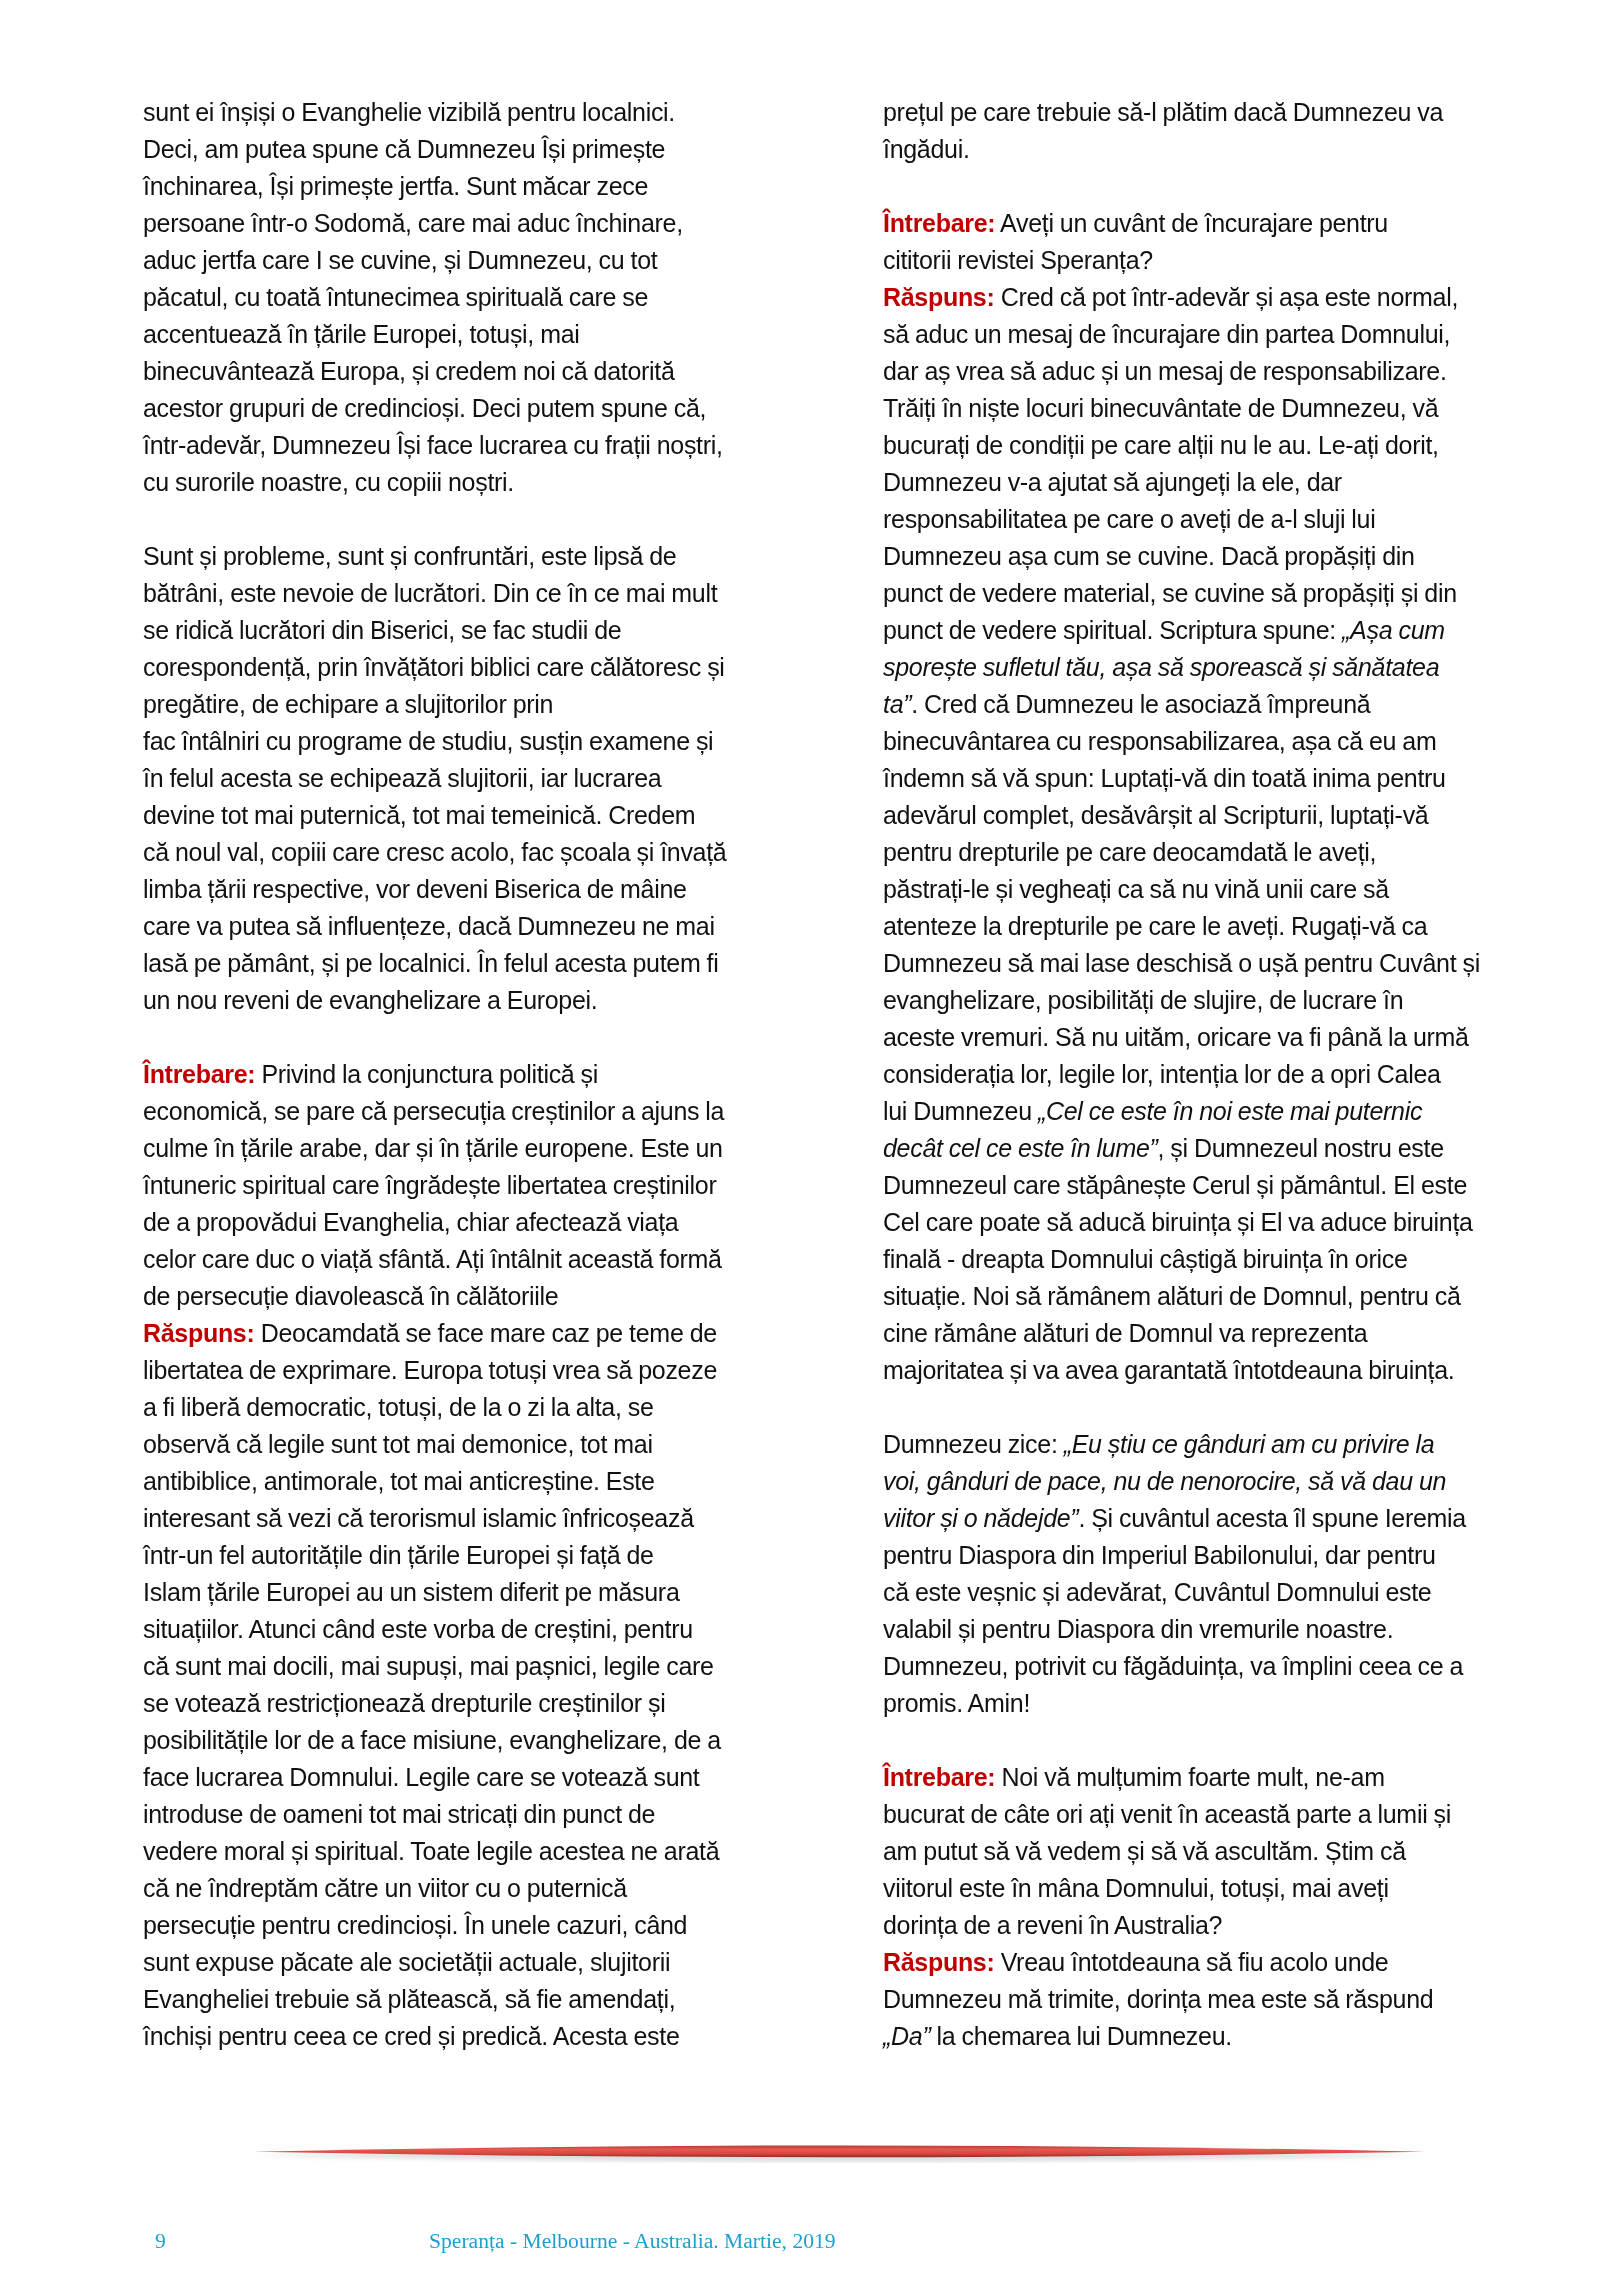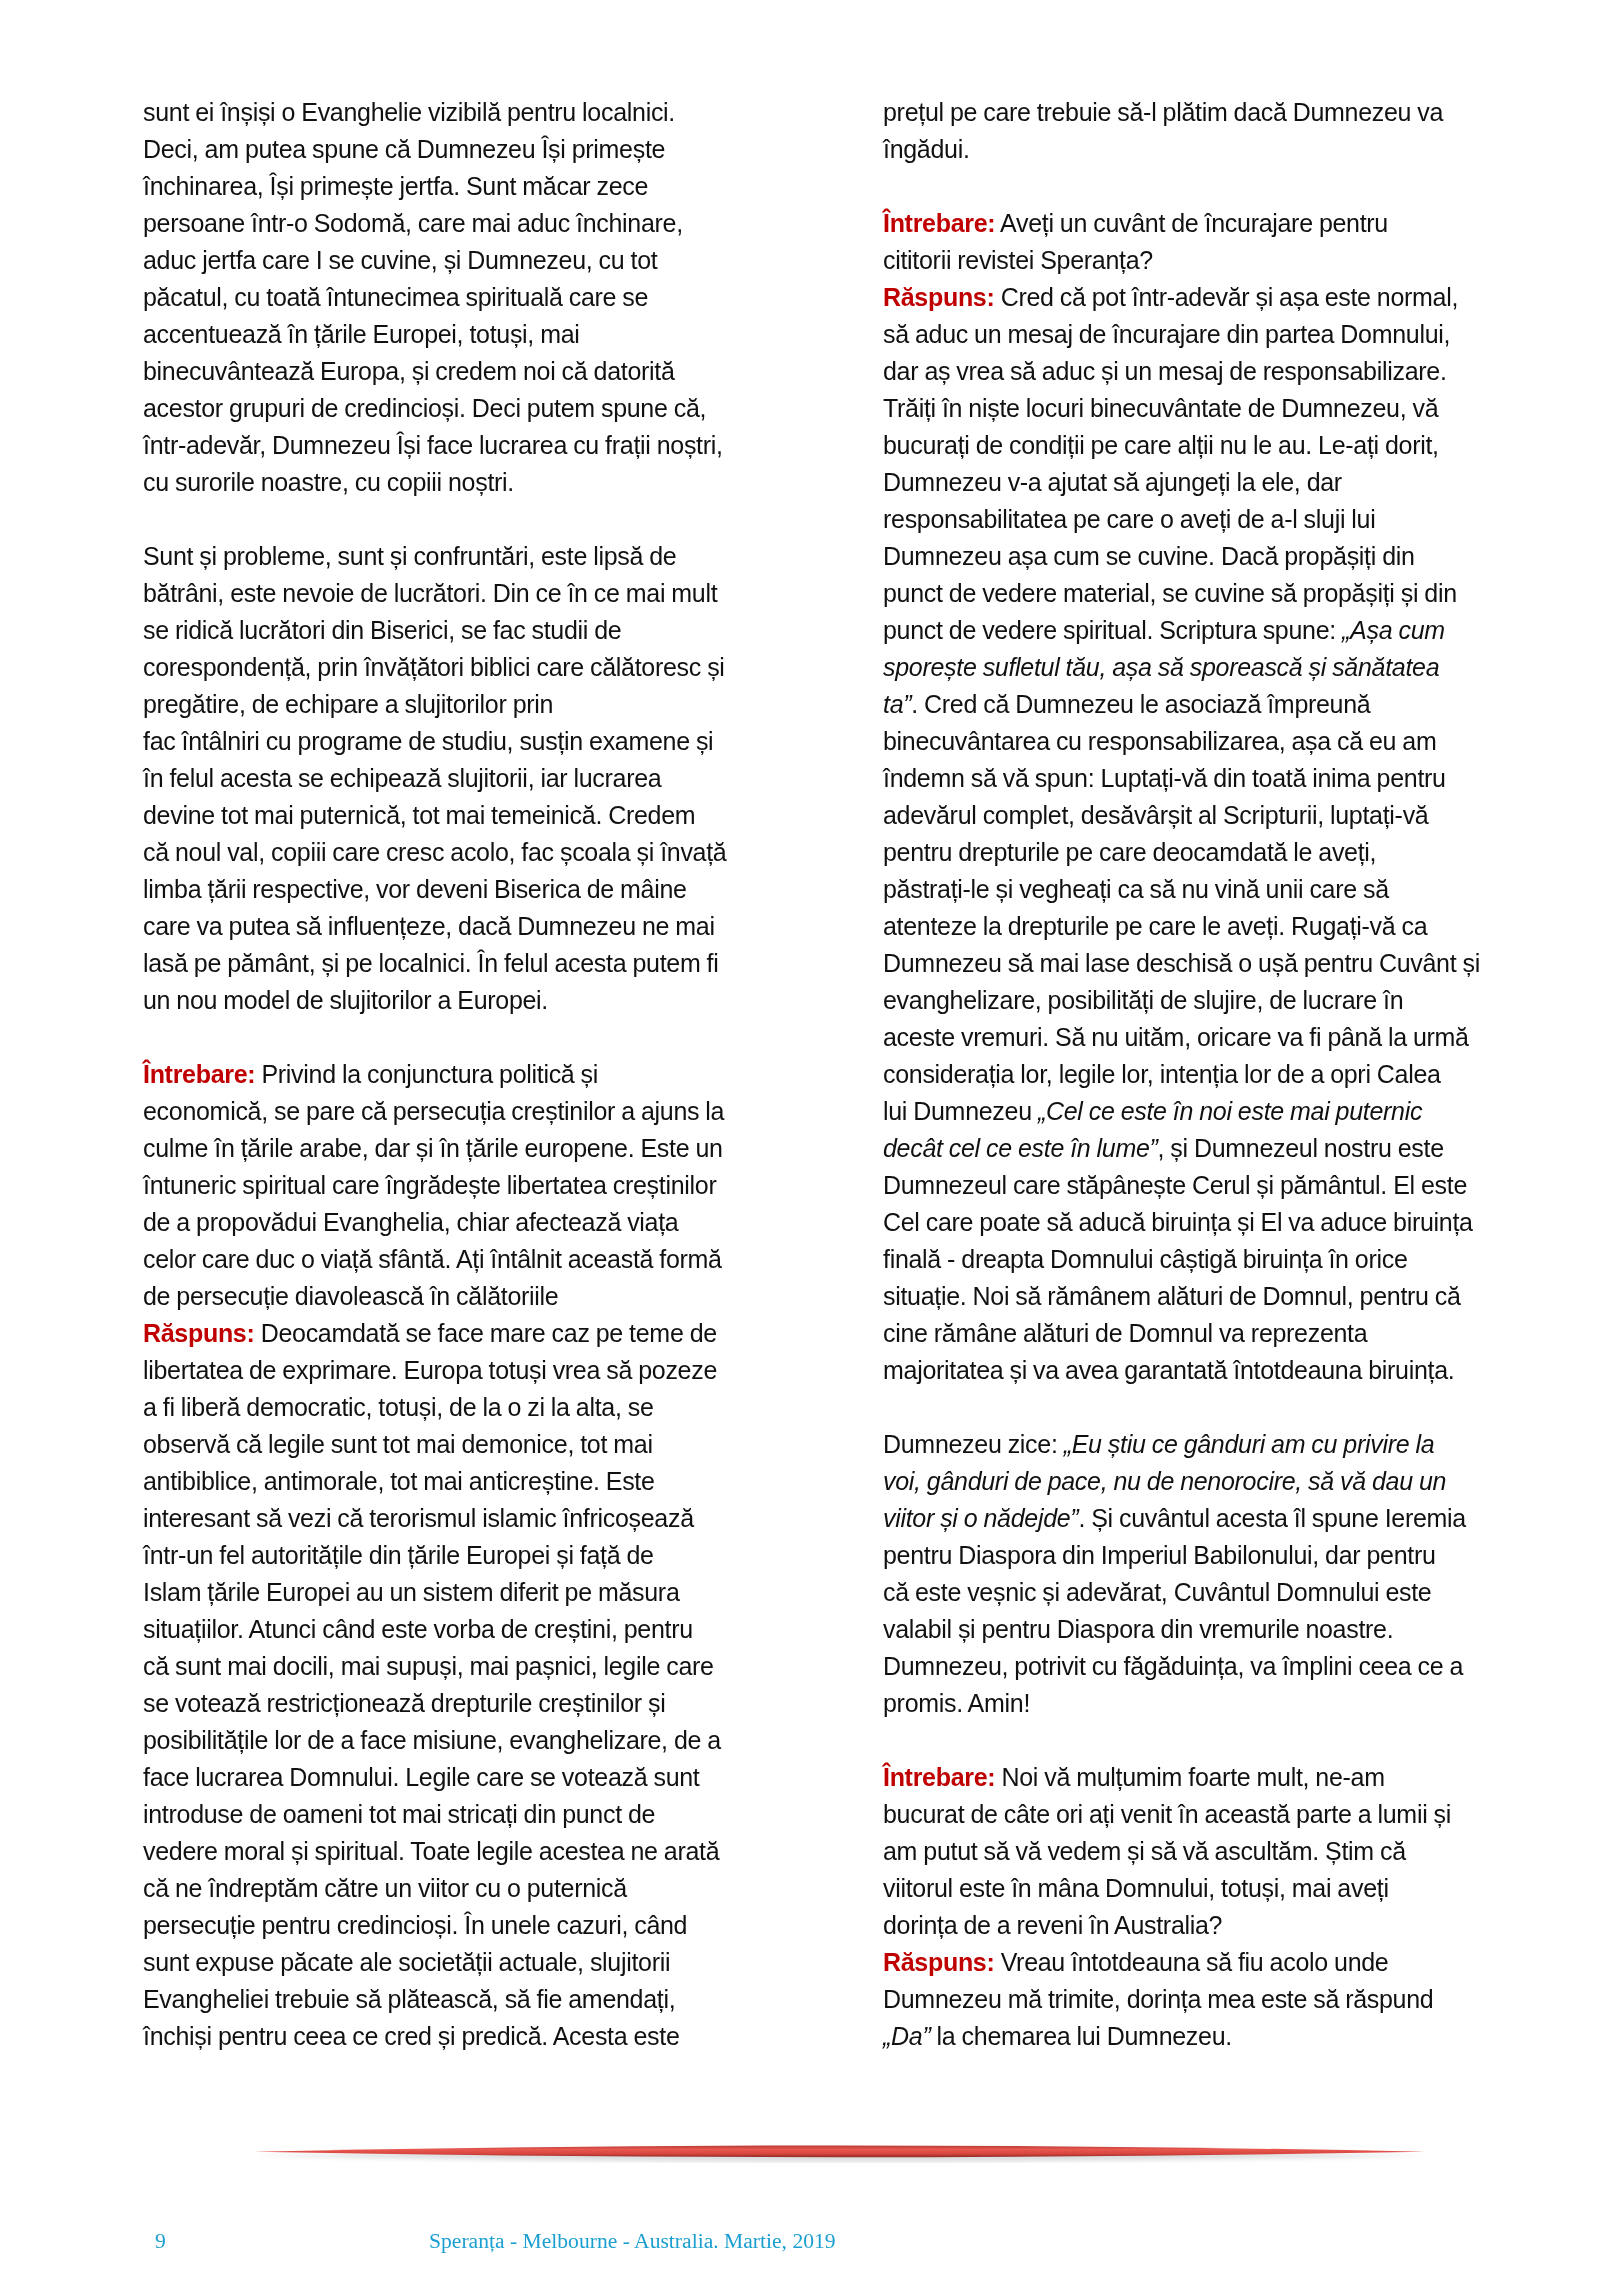--- a/index.html
+++ b/index.html
@@ -62,21 +62,21 @@
         <span class="line">se ridică lucrători din Biserici, se fac studii de</span>
         <span class="line">corespondență, prin învățători biblici care călătoresc și</span>
         <span class="line">pregătire, de echipare a slujitorilor prin</span>
         <span class="line">fac întâlniri cu programe de studiu, susțin examene și</span>
         <span class="line">în felul acesta se echipează slujitorii, iar lucrarea</span>
         <span class="line">devine tot mai puternică, tot mai temeinică. Credem</span>
         <span class="line">că noul val, copiii care cresc acolo, fac școala și învață</span>
         <span class="line">limba țării respective, vor deveni Biserica de mâine</span>
         <span class="line">care va putea să influențeze, dacă Dumnezeu ne mai</span>
         <span class="line">lasă pe pământ, și pe localnici. În felul acesta putem fi</span>
-        <span class="line">un nou model de slujitorilor a Europei.</span>
+        <span class="line">un nou reveni de evanghelizare a Europei.</span>
       </div>
     <span class="blank"></span>
 
     <div>
       <span class="line">
         <span class="label">Întrebare:</span>
         <span>Privind la conjunctura politică și</span>
       </span>
       <div>
           <span class="line">economică, se pare că persecuția creștinilor a ajuns la</span>

